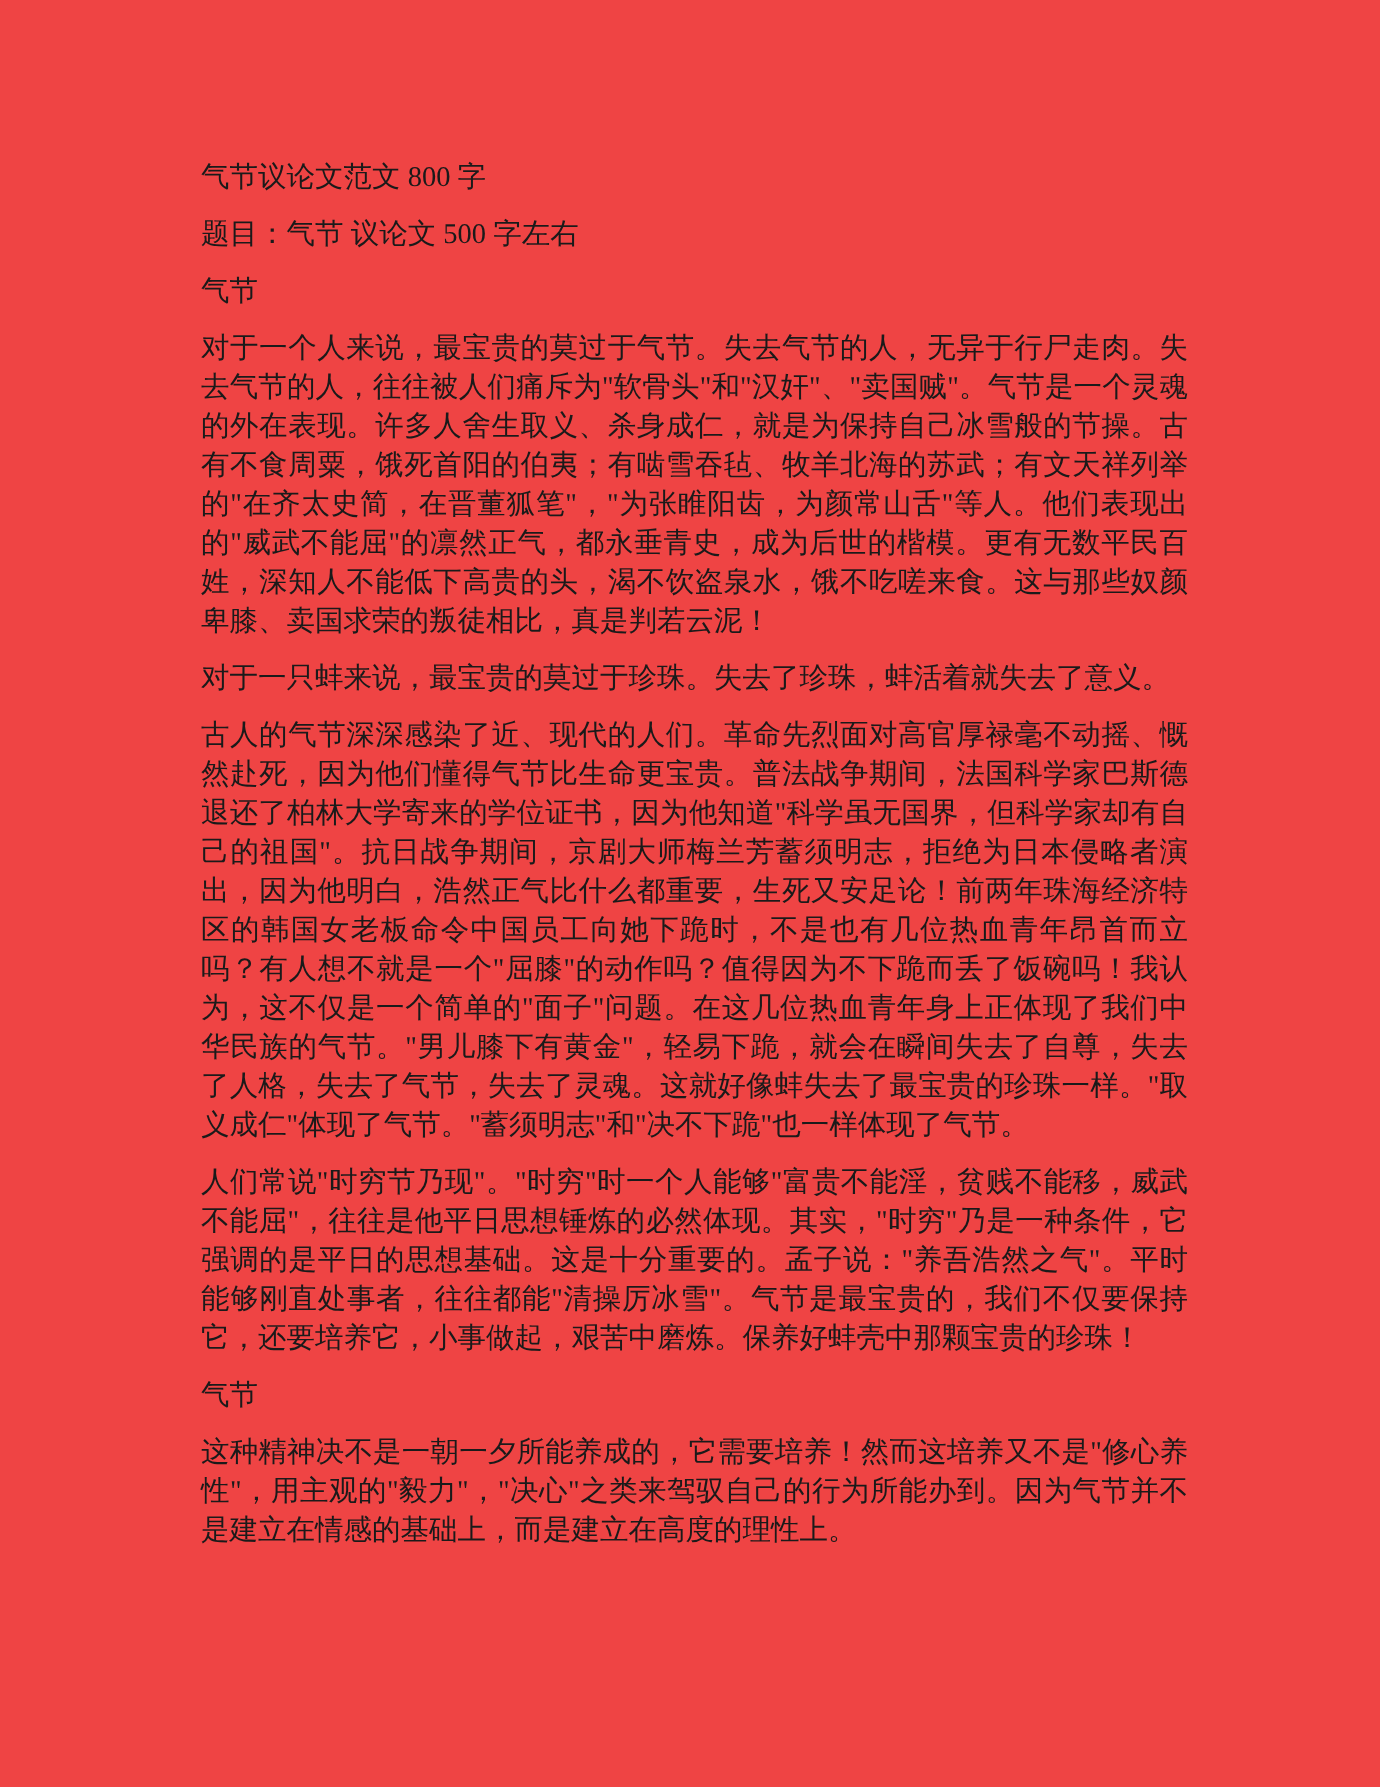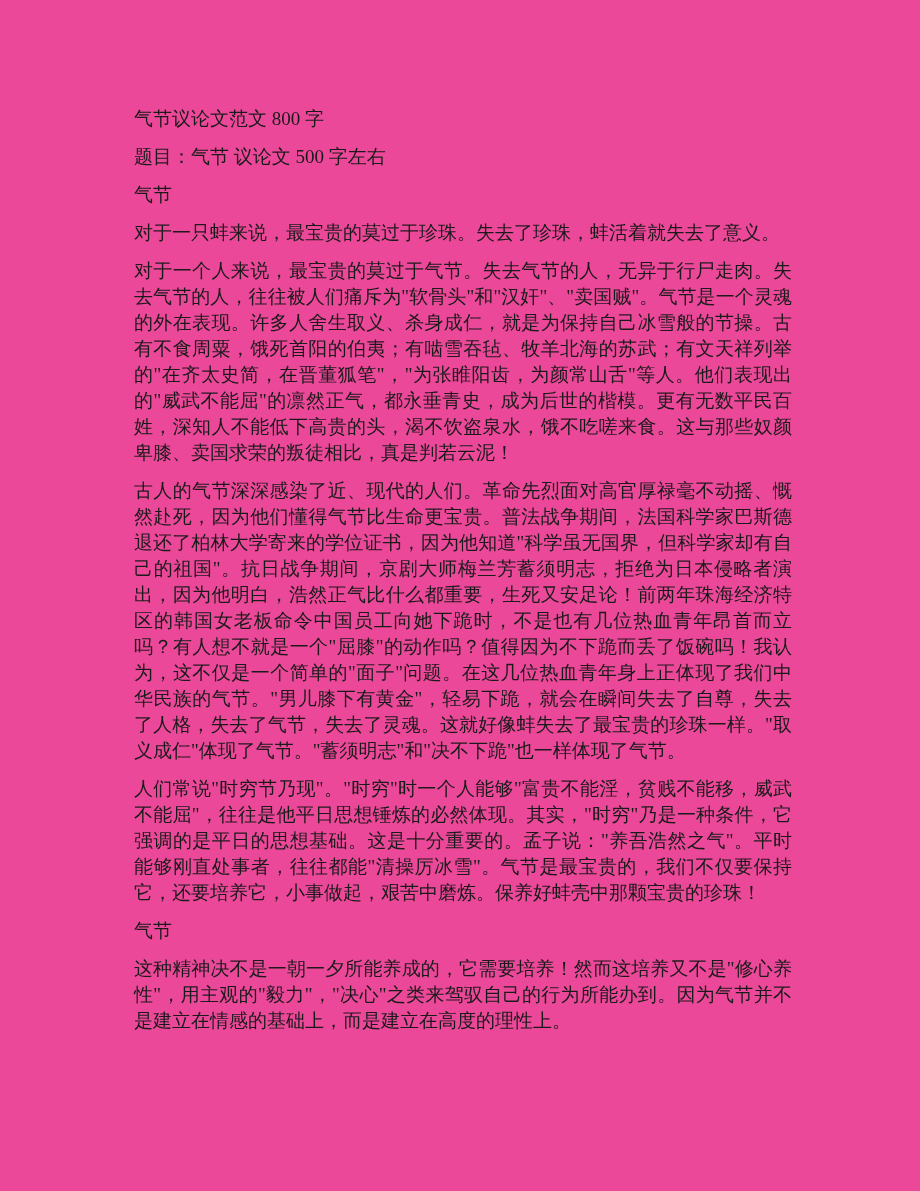--- a/index.html
+++ b/index.html
@@ -10,21 +10,21 @@
   body {
     width: 920px;
     height: 1191px;
     position: relative;
     overflow: hidden;
     font-family: "Liberation Serif", "DejaVu Serif", serif;
   }
   .doc-page {
     position: absolute;
     inset: 0;
-    background: #ec4899;
+    background: #ef4444;
   }
   .doc-content {
     position: absolute;
     left: 134px;
     top: 106px;
     width: 658px;
     color: #1a1a1a;
     font-size: 19px;
     line-height: 26px;
     text-align: justify;
@@ -37,20 +37,20 @@
   }
 </style>
 </head>
 <body>
 
 <div class="doc-page">
   <div class="doc-content">
     <p class="doc-block">气节议论文范文 800 字</p>
     <p class="doc-block">题目：气节 议论文 500 字左右</p>
     <p class="doc-block">气节</p>
+    <p class="doc-block">对于一个人来说，最宝贵的莫过于气节。失去气节的人，无异于行尸走肉。失去气节的人，往往被人们痛斥为"软骨头"和"汉奸"、"卖国贼"。气节是一个灵魂的外在表现。许多人舍生取义、杀身成仁，就是为保持自己冰雪般的节操。古有不食周粟，饿死首阳的伯夷；有啮雪吞毡、牧羊北海的苏武；有文天祥列举的"在齐太史简，在晋董狐笔"，"为张睢阳齿，为颜常山舌"等人。他们表现出的"威武不能屈"的凛然正气，都永垂青史，成为后世的楷模。更有无数平民百姓，深知人不能低下高贵的头，渴不饮盗泉水，饿不吃嗟来食。这与那些奴颜卑膝、卖国求荣的叛徒相比，真是判若云泥！</p>
     <p class="doc-block">对于一只蚌来说，最宝贵的莫过于珍珠。失去了珍珠，蚌活着就失去了意义。</p>
-    <p class="doc-block">对于一个人来说，最宝贵的莫过于气节。失去气节的人，无异于行尸走肉。失去气节的人，往往被人们痛斥为"软骨头"和"汉奸"、"卖国贼"。气节是一个灵魂的外在表现。许多人舍生取义、杀身成仁，就是为保持自己冰雪般的节操。古有不食周粟，饿死首阳的伯夷；有啮雪吞毡、牧羊北海的苏武；有文天祥列举的"在齐太史简，在晋董狐笔"，"为张睢阳齿，为颜常山舌"等人。他们表现出的"威武不能屈"的凛然正气，都永垂青史，成为后世的楷模。更有无数平民百姓，深知人不能低下高贵的头，渴不饮盗泉水，饿不吃嗟来食。这与那些奴颜卑膝、卖国求荣的叛徒相比，真是判若云泥！</p>
     <p class="doc-block">古人的气节深深感染了近、现代的人们。革命先烈面对高官厚禄毫不动摇、慨然赴死，因为他们懂得气节比生命更宝贵。普法战争期间，法国科学家巴斯德退还了柏林大学寄来的学位证书，因为他知道"科学虽无国界，但科学家却有自己的祖国"。抗日战争期间，京剧大师梅兰芳蓄须明志，拒绝为日本侵略者演出，因为他明白，浩然正气比什么都重要，生死又安足论！前两年珠海经济特区的韩国女老板命令中国员工向她下跪时，不是也有几位热血青年昂首而立吗？有人想不就是一个"屈膝"的动作吗？值得因为不下跪而丢了饭碗吗！我认为，这不仅是一个简单的"面子"问题。在这几位热血青年身上正体现了我们中华民族的气节。"男儿膝下有黄金"，轻易下跪，就会在瞬间失去了自尊，失去了人格，失去了气节，失去了灵魂。这就好像蚌失去了最宝贵的珍珠一样。"取义成仁"体现了气节。"蓄须明志"和"决不下跪"也一样体现了气节。</p>
     <p class="doc-block">人们常说"时穷节乃现"。"时穷"时一个人能够"富贵不能淫，贫贱不能移，威武不能屈"，往往是他平日思想锤炼的必然体现。其实，"时穷"乃是一种条件，它强调的是平日的思想基础。这是十分重要的。孟子说："养吾浩然之气"。平时能够刚直处事者，往往都能"清操厉冰雪"。气节是最宝贵的，我们不仅要保持它，还要培养它，小事做起，艰苦中磨炼。保养好蚌壳中那颗宝贵的珍珠！</p>
     <p class="doc-block">气节</p>
     <p class="doc-block">这种精神决不是一朝一夕所能养成的，它需要培养！然而这培养又不是"修心养性"，用主观的"毅力"，"决心"之类来驾驭自己的行为所能办到。因为气节并不是建立在情感的基础上，而是建立在高度的理性上。</p>
   </div>
 </div>
 
 </body></html>

